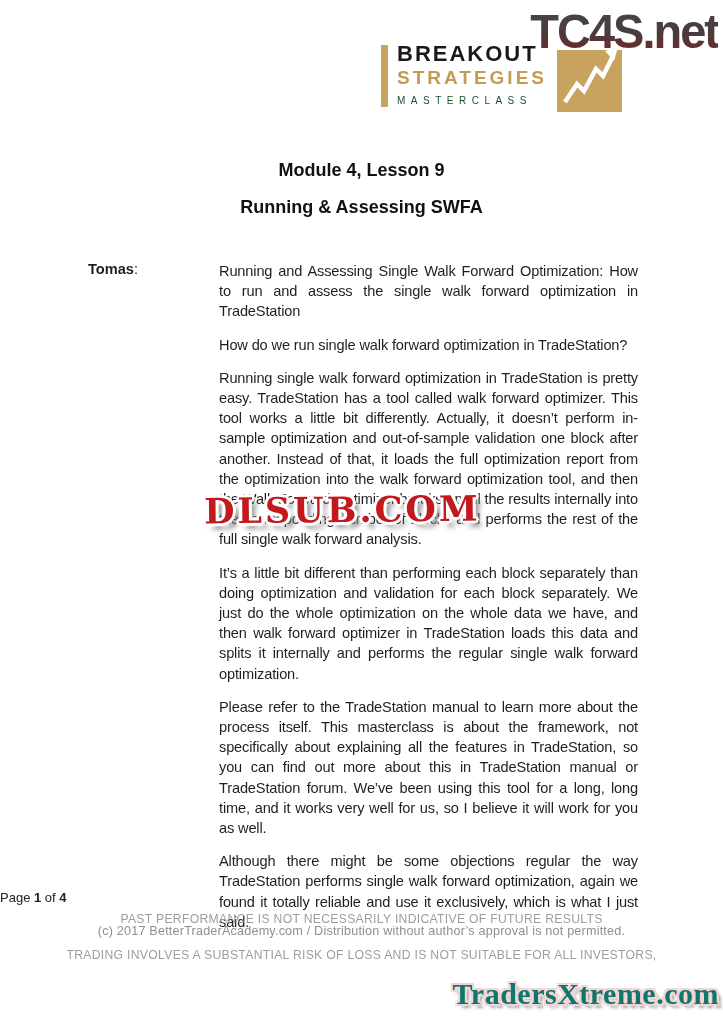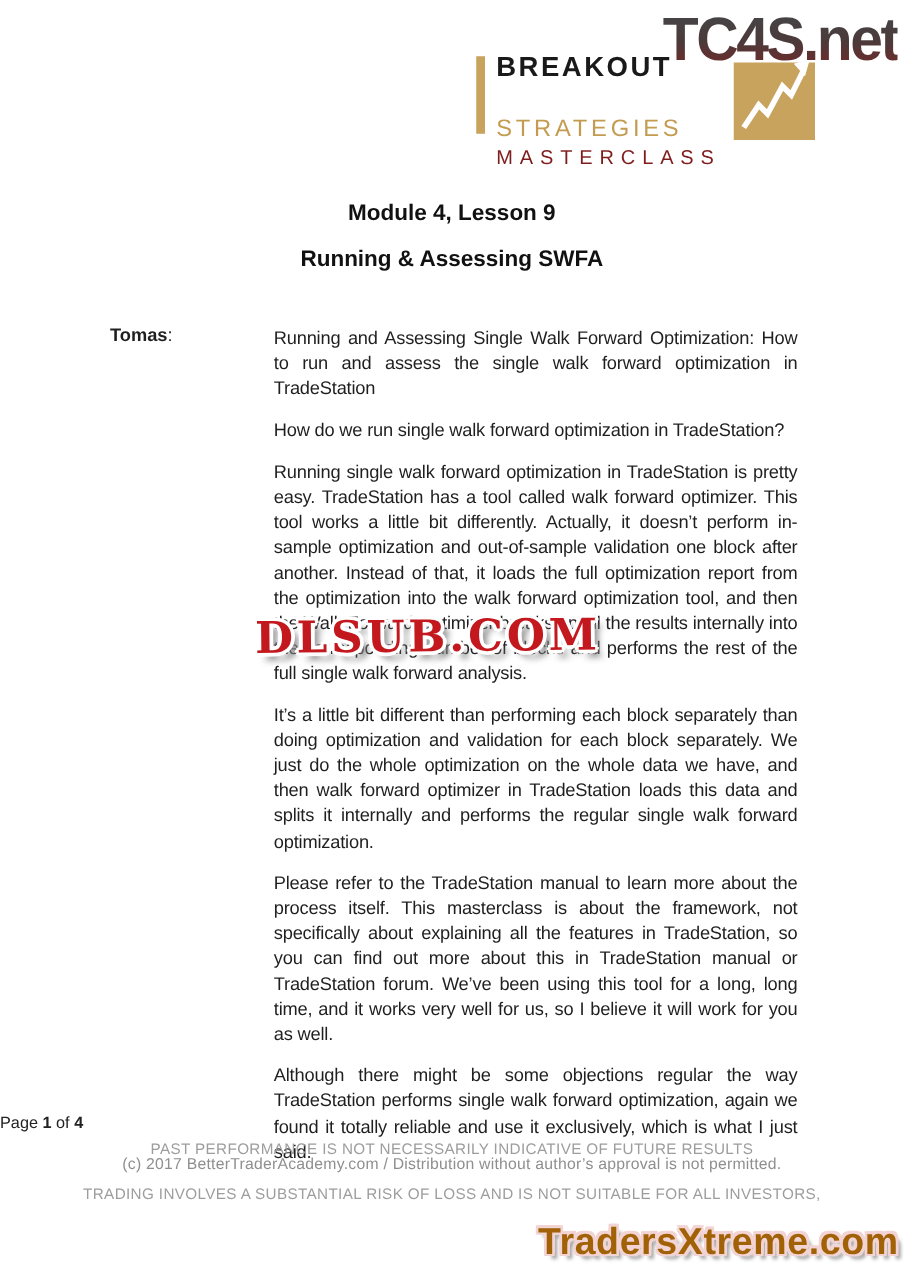--- a/index.html
+++ b/index.html
@@ -36,24 +36,24 @@
     z-index:2;
   }
   .brand-bar{
     width:7px;height:62px;background:#c8a35e;margin:3px 9px 0 0;
   }
   .brand-text{display:flex;flex-direction:column;}
   .brand-line1{
     font-weight:bold;font-size:22px;letter-spacing:2px;color:#191919;line-height:24px;
   }
   .brand-line2{
-    font-weight:normal;font-size:19px;letter-spacing:3px;color:#c49c51;line-height:23px;margin-top:26px;
+    font-weight:bold;font-size:19px;letter-spacing:3px;color:#c49c51;line-height:23px;
   }
   .brand-line3{
-    font-size:16px;letter-spacing:5.5px;color:#7f1d1d;line-height:20px;margin-top:2px;
+    font-size:10px;letter-spacing:5.5px;color:#14532d;line-height:20px;margin-top:2px;
   }
   .logo-mark{
     position:relative;width:70px;height:72px;margin-left:8px;
   }
   .gold-square{
     position:absolute;left:2px;top:8px;width:65px;height:62px;background:#c8a35e;
   }
   .logo-mark svg{position:absolute;left:0;top:0;overflow:visible;}
 
   
@@ -104,25 +104,25 @@
   }
   .disclaimer{
     position:absolute;left:0;width:100%;text-align:center;
     font-size:12.2px;color:#9d9d9d;letter-spacing:0.3px;
   }
   .disclaimer.l1{top:948px;}
   .disclaimer.l2{top:912px;}
 
   .tradersxtreme{
     position:absolute;top:977px;right:4px;
-    font-family:Liberation Sans, sans-serif;
+    font-family:Liberation Serif, serif;
     font-weight:bold;
     font-size:30px;
     letter-spacing:0.5px;
-    color:#a16207;
+    color:#0f766e;
     text-shadow:
       -2px 0 0 #f3d4d4, 2px 0 0 #f3d4d4, 0 -2px 0 #f3d4d4, 0 2px 0 #f3d4d4,
       -2px -2px 0 #f3d4d4, 2px -2px 0 #f3d4d4, -2px 2px 0 #f3d4d4, 2px 2px 0 #f3d4d4,
       4px 4px 3px rgba(140,140,140,0.8);
     z-index:6;
   }
 </style>
 </head>
 <body>
 

